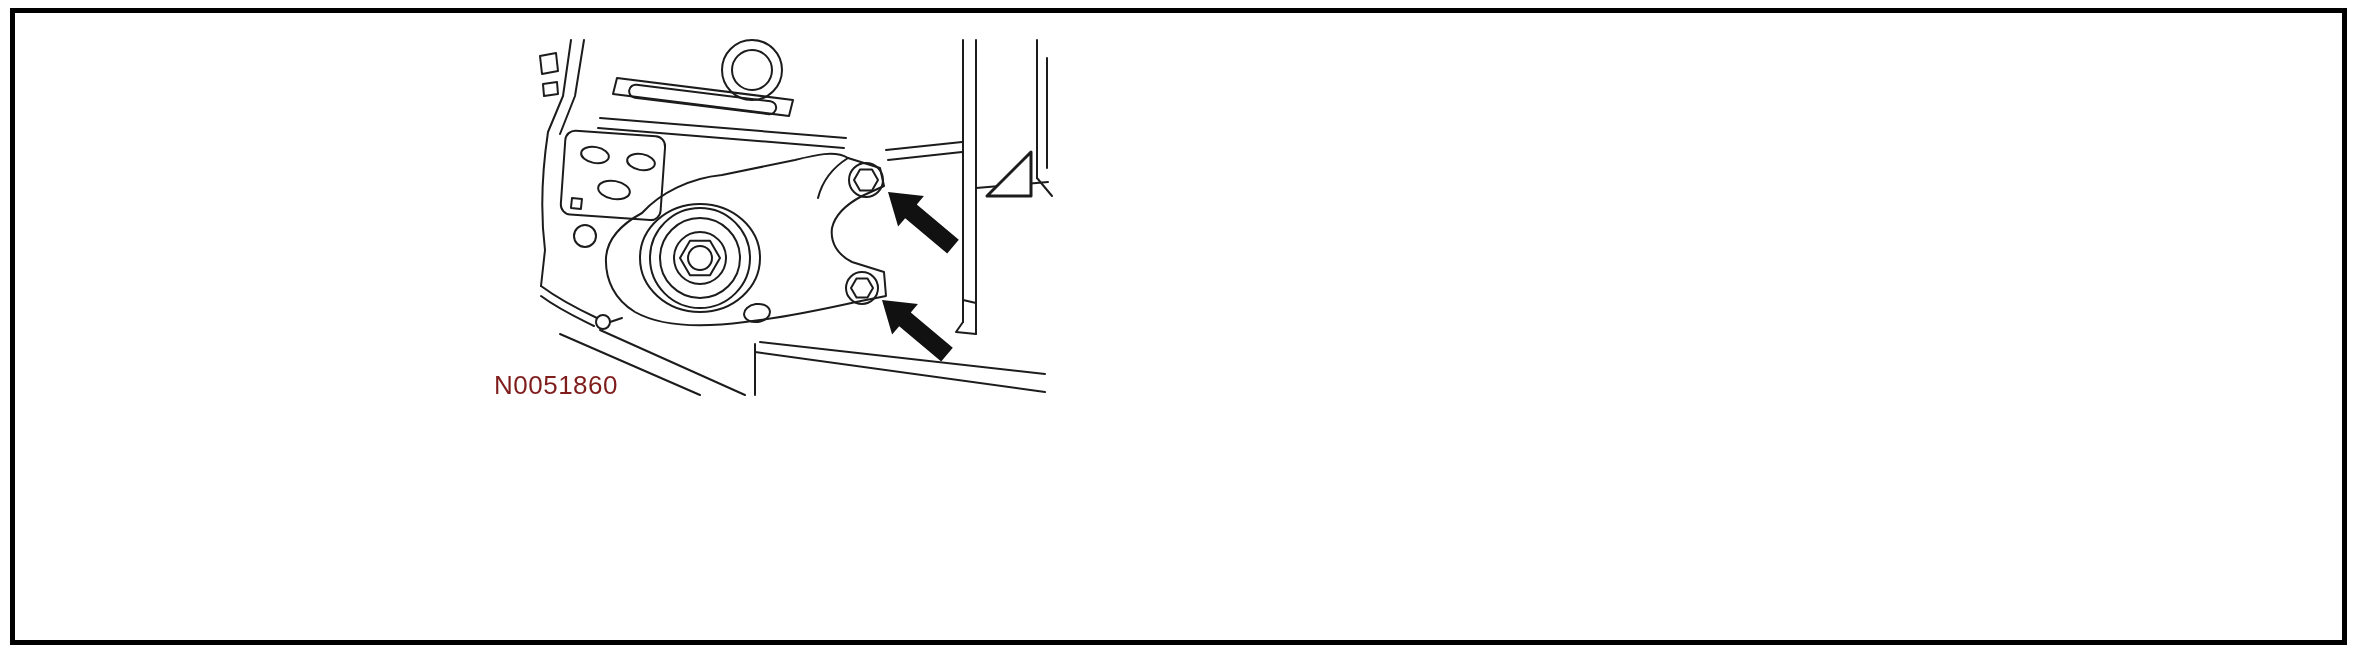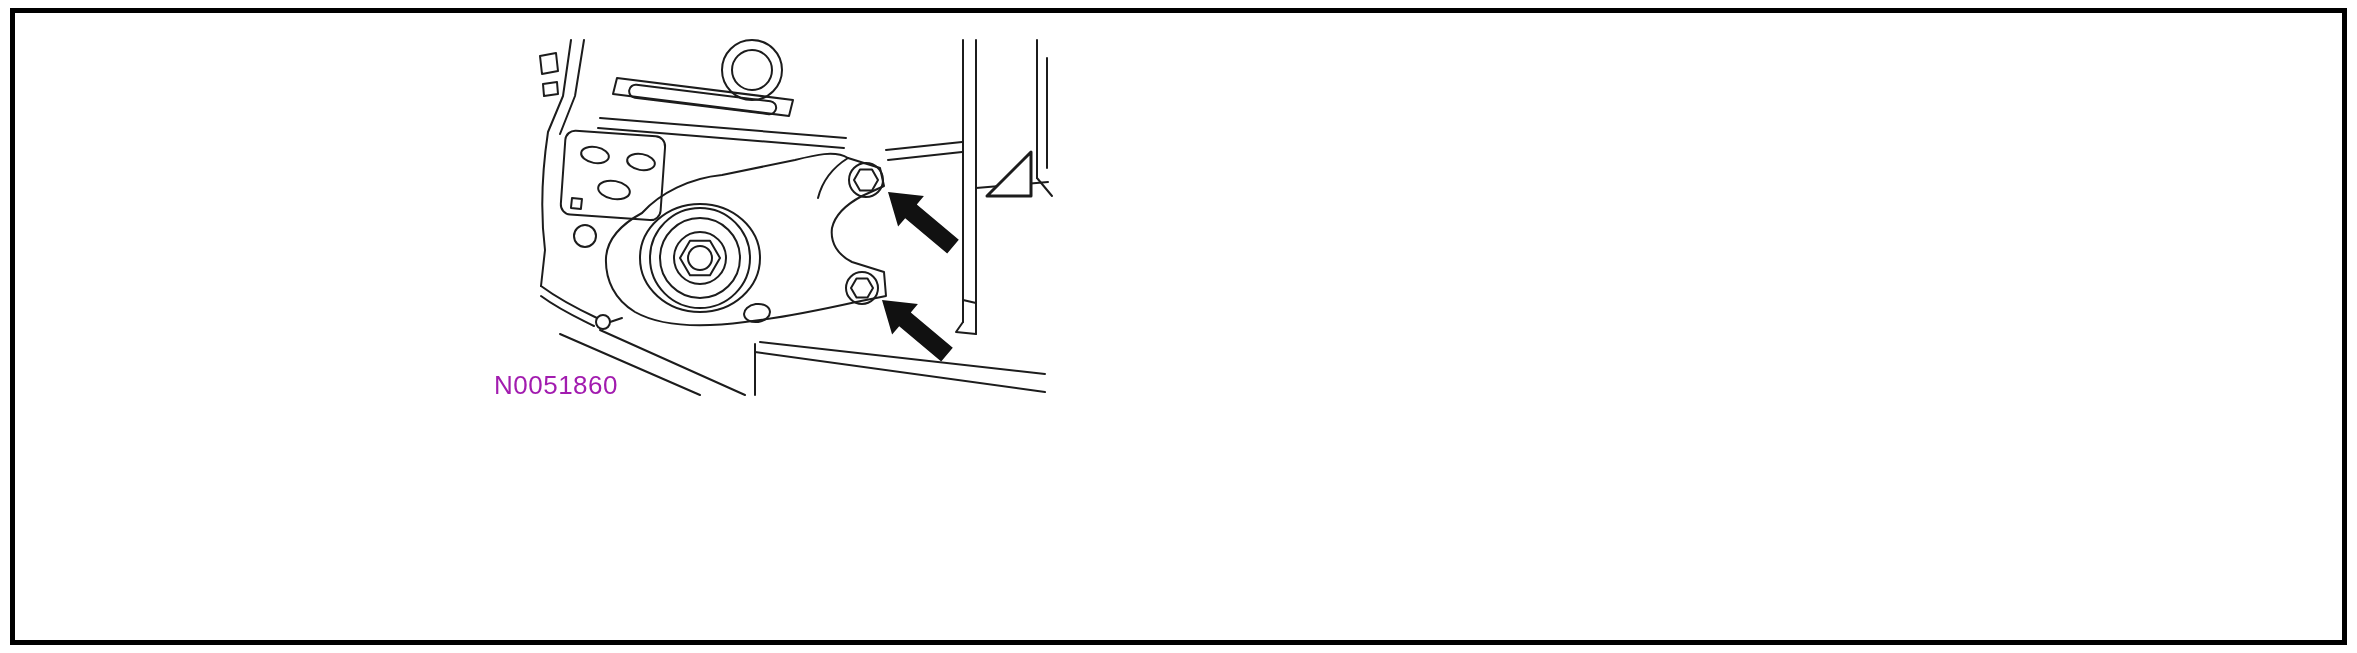--- a/index.html
+++ b/index.html
@@ -48,21 +48,21 @@
     fill: #ffffff;
     stroke: #1c1c1c;
     stroke-width: 3;
     stroke-linejoin: round;
   }
   .figure-label {
     position: absolute;
     left: 494px;
     top: 370px;
     font-size: 26px;
-    color: #a21caf;
+    color: #7f1d1d;
     letter-spacing: 0.5px;
     white-space: nowrap;
   }
 </style>
 </head>
 <body>
 
 <div class="canvas">
   <div class="figure-frame"></div>
 

